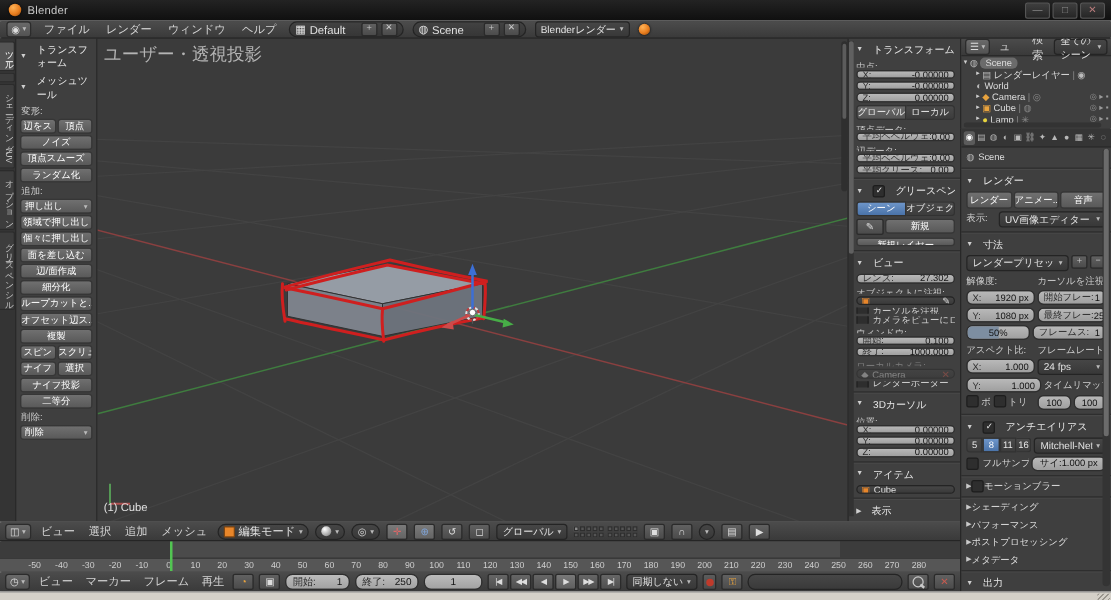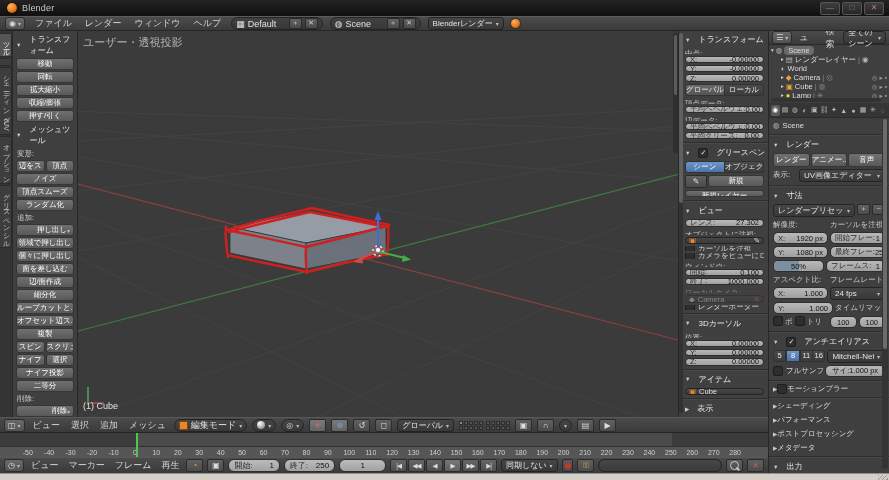--- a/index.html
+++ b/index.html
@@ -44,25 +44,25 @@
   .phead{display:flex;align-items:center;gap:8px;font-size:8px;color:#e9e9e9;padding:1px 0;}
   .tri{font-size:5.5px;color:#cfcfcf;}
   .btncol{display:flex;flex-direction:column;gap:1px;}
   .btnrow{display:flex;gap:1px;}
   .btnrow>*{flex:1;}
   .btn,.btncol>span{display:block;height:10px;line-height:10px;background:linear-gradient(#707070,#595959);
     border:1px solid #363636;border-radius:3px;color:#fff;font-size:7.5px;text-align:center;
     overflow:hidden;white-space:nowrap;box-sizing:content-box;}
   .menubtn{display:flex;align-items:center;height:10px;background:linear-gradient(#707070,#595959);
     border:1px solid #363636;border-radius:3px;color:#fff;font-size:7.5px;padding:0 3px;}
-  .menubtn span:first-child{flex:1;text-align:right;overflow:hidden;white-space:nowrap;}
+  .menubtn span:first-child{flex:1;text-align:left;overflow:hidden;white-space:nowrap;}
   .sublabel{font-size:7.5px;color:#cccccc;padding:1px 0 0 1px;}
   
   .viewport{position:absolute;left:78px;top:31px;width:600px;height:386px;background:#3b3b3b;overflow:hidden;}
-  .vplabel{position:absolute;left:5px;top:4px;color:#b4b4b4;font-size:11px;}
+  .vplabel{position:absolute;left:5px;top:4px;color:#b4b4b4;font-size:14px;}
   .objlabel{position:absolute;left:5px;bottom:6px;color:#e2e2e2;font-size:9px;}
   .vpscroll{position:absolute;right:0px;top:2px;width:5px;height:120px;background:#2f2f2f;border-radius:3px;}
   .vpscroll .th{position:absolute;left:1px;top:2px;width:3px;height:60px;background:#5c5c5c;border-radius:2px;}
   
   .hdr3d{position:absolute;left:0;top:417px;width:768px;height:16px;box-sizing:border-box;
     background:linear-gradient(#4b4b4b,#3a3a3a);border-top:1px solid #585858;border-bottom:1px solid #252525;
     display:flex;align-items:center;gap:5px;padding:0 4px;white-space:nowrap;}
   .modechip{height:11px;display:flex;align-items:center;gap:3px;background:linear-gradient(#454545,#383838);
     border:1px solid #242424;border-radius:7px;padding:0 4px;color:#e2e2e2;}
   .cubeicon{width:7px;height:7px;background:#e8862a;border:1px solid #7d4512;border-radius:1px;}
@@ -211,27 +211,20 @@
       <span class="vtab on">ツール</span>
       <span class="vtab">作成</span>
       <span class="vtab">シェーディング/UV</span>
       <span class="vtab">オプション</span>
       <span class="vtab">グリースペンシル</span>
     </div>
     <div class="shelf">
       <div class="phead">
           <span class="tri">▼</span>
           <span>トランスフォーム</span>
-        </div>
-      <div class="btncol">
-          <span>移動</span>
-          <span>回転</span>
-          <span>拡大縮小</span>
-          <span>収縮/膨張</span>
-          <span>押す/引く</span>
         </div>
       <div class="phead">
           <span class="tri">▼</span>
           <span>メッシュツール</span>
         </div>
       <div class="sublabel">変形:</div>
       <div class="btnrow">
           <span class="btn">辺をス</span>
           <span class="btn">頂点</span>
         </div>

